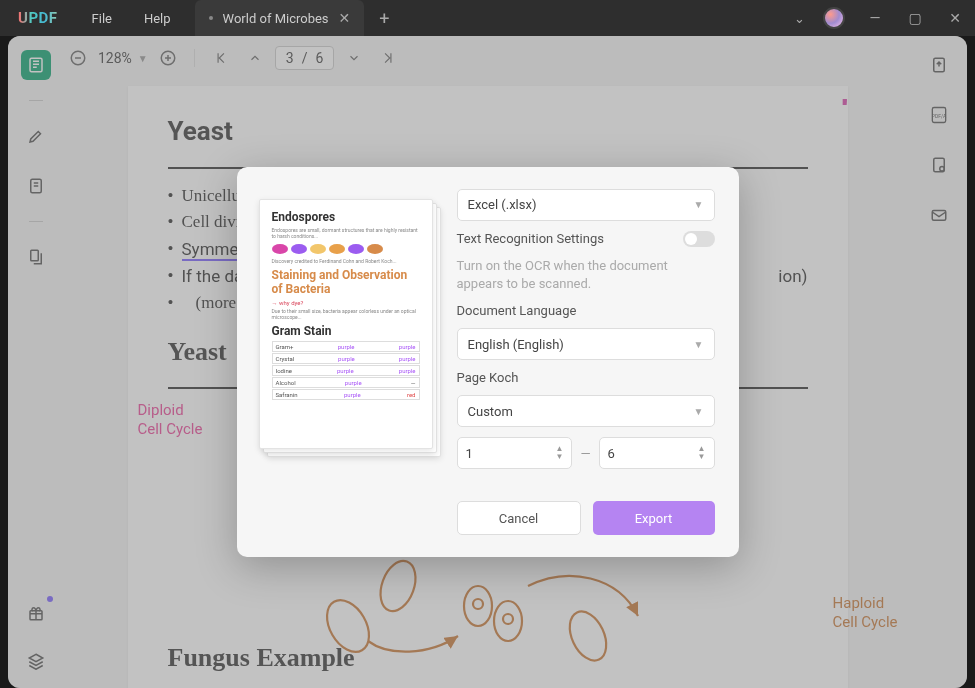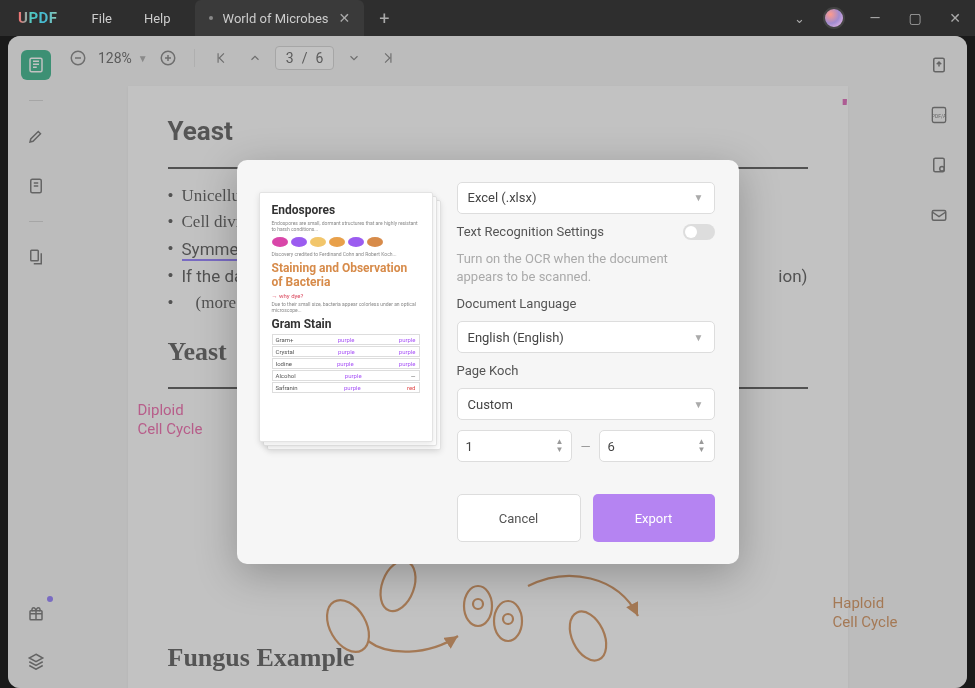--- a/index.html
+++ b/index.html
@@ -71,21 +71,21 @@
 .select { background: #fff; border: 1px solid #ddd; border-radius: 5px; height: 32px; display: flex; align-items: center; justify-content: space-between; padding: 0 10px; font-size: 13px; color: #444; cursor:pointer;}
 .select .caret { color: #aaa; font-size: 10px; }
 .hint { font-size: 13px; color: #aaa; line-height: 1.4; }
 .toggle { width: 32px; height: 16px; background: #ddd; border-radius: 8px; position: relative; cursor:pointer;}
 .toggle::after { content:''; position:absolute; left:2px; top:2px; width:12px;height:12px; background:#fff; border-radius:50%;}
 .range-row { display:flex; align-items:center; gap:8px;}
 .spin { flex:1; background:#fff; border:1px solid #ddd; border-radius:5px; height:32px; display:flex; align-items:center; padding:0 8px; justify-content:space-between;}
 .spin-arrows { display:flex; flex-direction:column; font-size:8px; color:#999; line-height:1;}
 .dash { color:#999; }
 .btn-row { display:flex; gap:12px; margin-top: 8px;}
-.btn { flex:1; height:48px; border-radius:5px; display:flex;align-items:center;justify-content:center; font-size:13px; cursor:pointer;margin-top:14px; }
+.btn { flex:1; height:34px; border-radius:5px; display:flex;align-items:center;justify-content:center; font-size:13px; cursor:pointer;margin-top:14px; }
 .btn-cancel { background:#fff; border:1px solid #ddd; color:#555;}
 .btn-export { background:#b584f2; color:#fff; }
 
 svg { display:block; }
 </style>
 </head>
 <body>
 
 <div class="titlebar">
   <span class="logo">UPDF</span>

